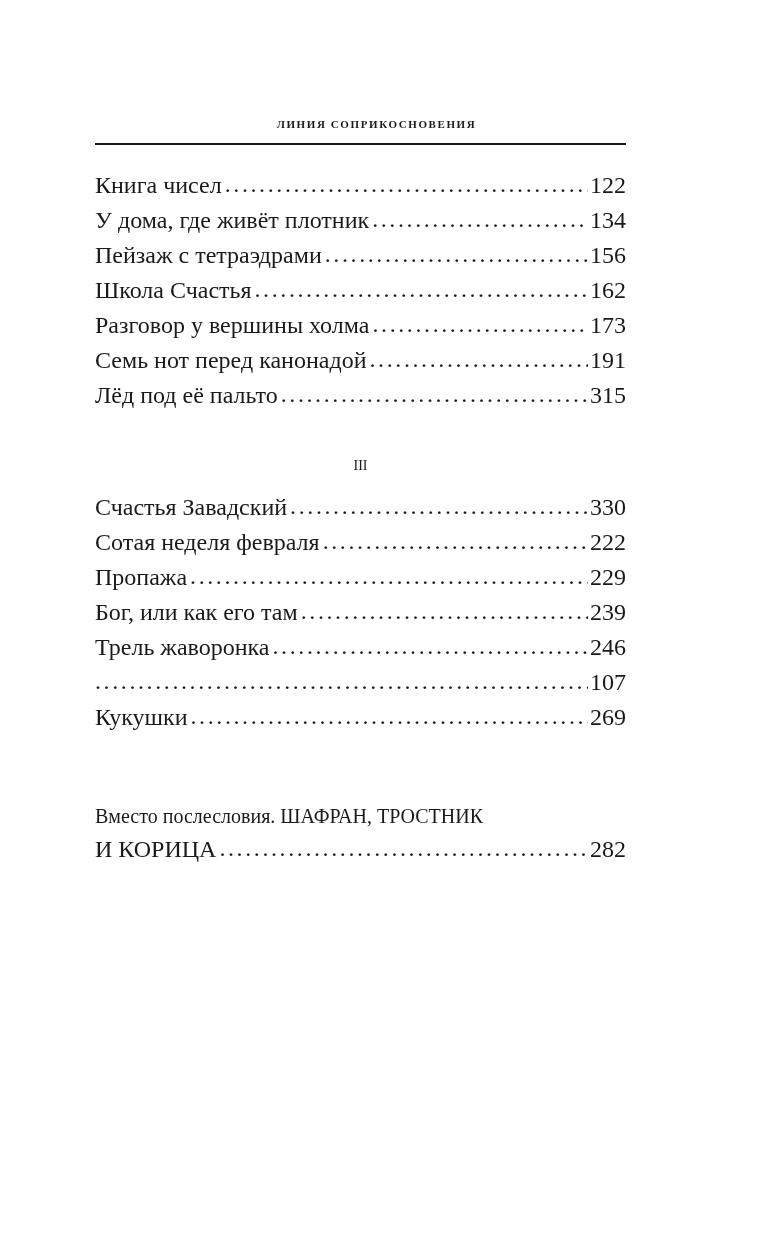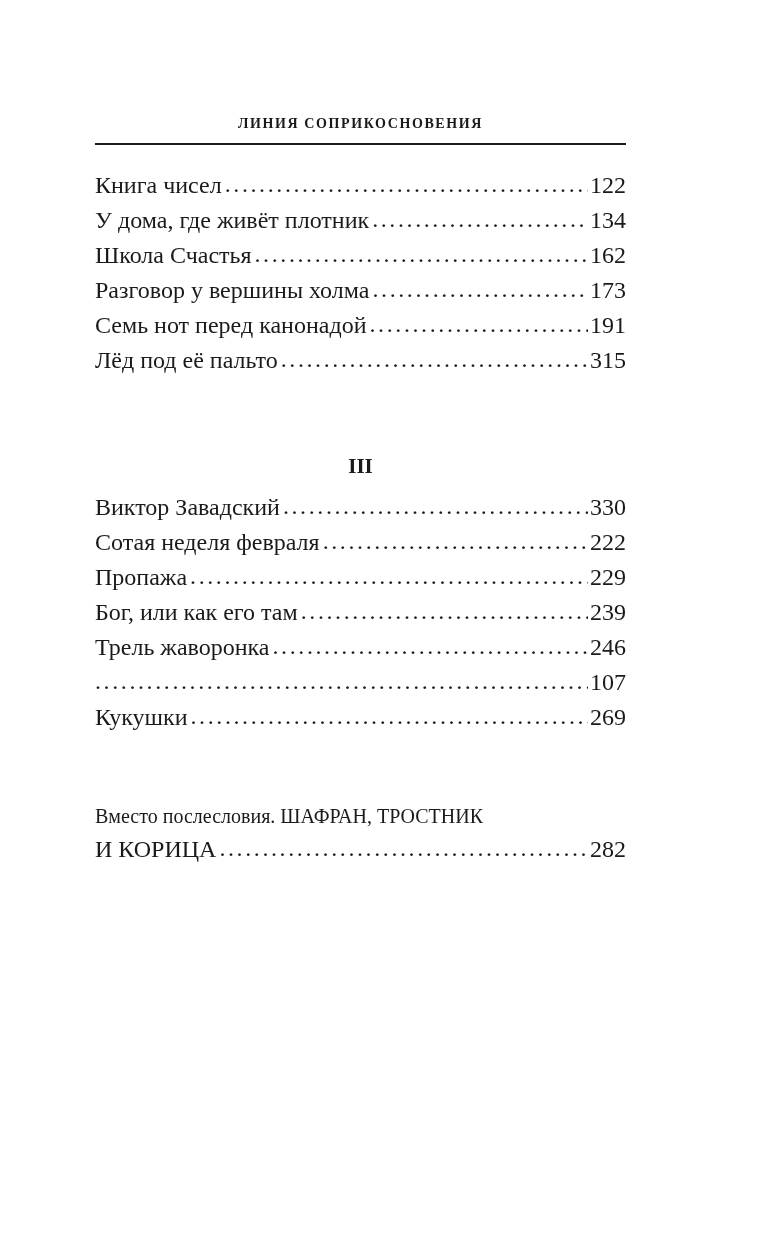--- a/index.html
+++ b/index.html
@@ -17,25 +17,25 @@
     }
     .page {
       position: absolute;
       left: 95px;
       top: 0;
       width: 531px;
     }
     .running-head {
       position: absolute;
       top: 114px;
-      left: 0;
+      left: 16px;
       width: 531px;
       text-align: center;
       font-weight: bold;
-      font-size: 14px;
+      font-size: 11px;
       letter-spacing: 1.6px;
       line-height: 20px;
     }
     .rule {
       position: absolute;
       top: 143px;
       left: 0;
       width: 531px;
       height: 1.5px;
       background: #1a1a1a;
@@ -73,22 +73,22 @@
       flex: 0 0 auto;
       padding-left: 2px;
       text-align: left;
     }
     .part-heading {
       position: absolute;
       top: 452px;
       left: 0;
       width: 531px;
       text-align: center;
-      font-weight: bold;
-      font-size: 21px;
+      font-weight: normal;
+      font-size: 14px;
       line-height: 28px;
     }
     .afterword {
       position: absolute;
       top: 770px;
       left: 0;
       width: 531px;
       font-size: 20px;
       margin-top: 30px;
     }
@@ -111,20 +111,25 @@
       <span class="toc-title">Книга чисел</span>
       <span class="toc-leader"></span>
       <span class="toc-page">122</span>
     </div>
     <div class="toc-entry">
       <span class="toc-title">У дома, где живёт плотник</span>
       <span class="toc-leader"></span>
       <span class="toc-page">134</span>
     </div>
     <div class="toc-entry">
+      <span class="toc-title">Пейзаж с тетраэдрами</span>
+      <span class="toc-leader"></span>
+      <span class="toc-page">156</span>
+    </div>
+    <div class="toc-entry">
       <span class="toc-title">Школа Счастья</span>
       <span class="toc-leader"></span>
       <span class="toc-page">162</span>
     </div>
     <div class="toc-entry">
       <span class="toc-title">Разговор у вершины холма</span>
       <span class="toc-leader"></span>
       <span class="toc-page">173</span>
     </div>
     <div class="toc-entry">
@@ -136,21 +141,21 @@
       <span class="toc-title">Лёд под её пальто</span>
       <span class="toc-leader"></span>
       <span class="toc-page">315</span>
     </div>
   </div>
 
   <div class="part-heading">III</div>
 
   <div class="toc" style="top:490px;">
     <div class="toc-entry">
-      <span class="toc-title">Виктор Завадский</span>
+      <span class="toc-title">Счастья Завадский</span>
       <span class="toc-leader"></span>
       <span class="toc-page">330</span>
     </div>
     <div class="toc-entry">
       <span class="toc-title">Сотая неделя февраля</span>
       <span class="toc-leader"></span>
       <span class="toc-page">222</span>
     </div>
     <div class="toc-entry">
       <span class="toc-title">Пропажа</span>

